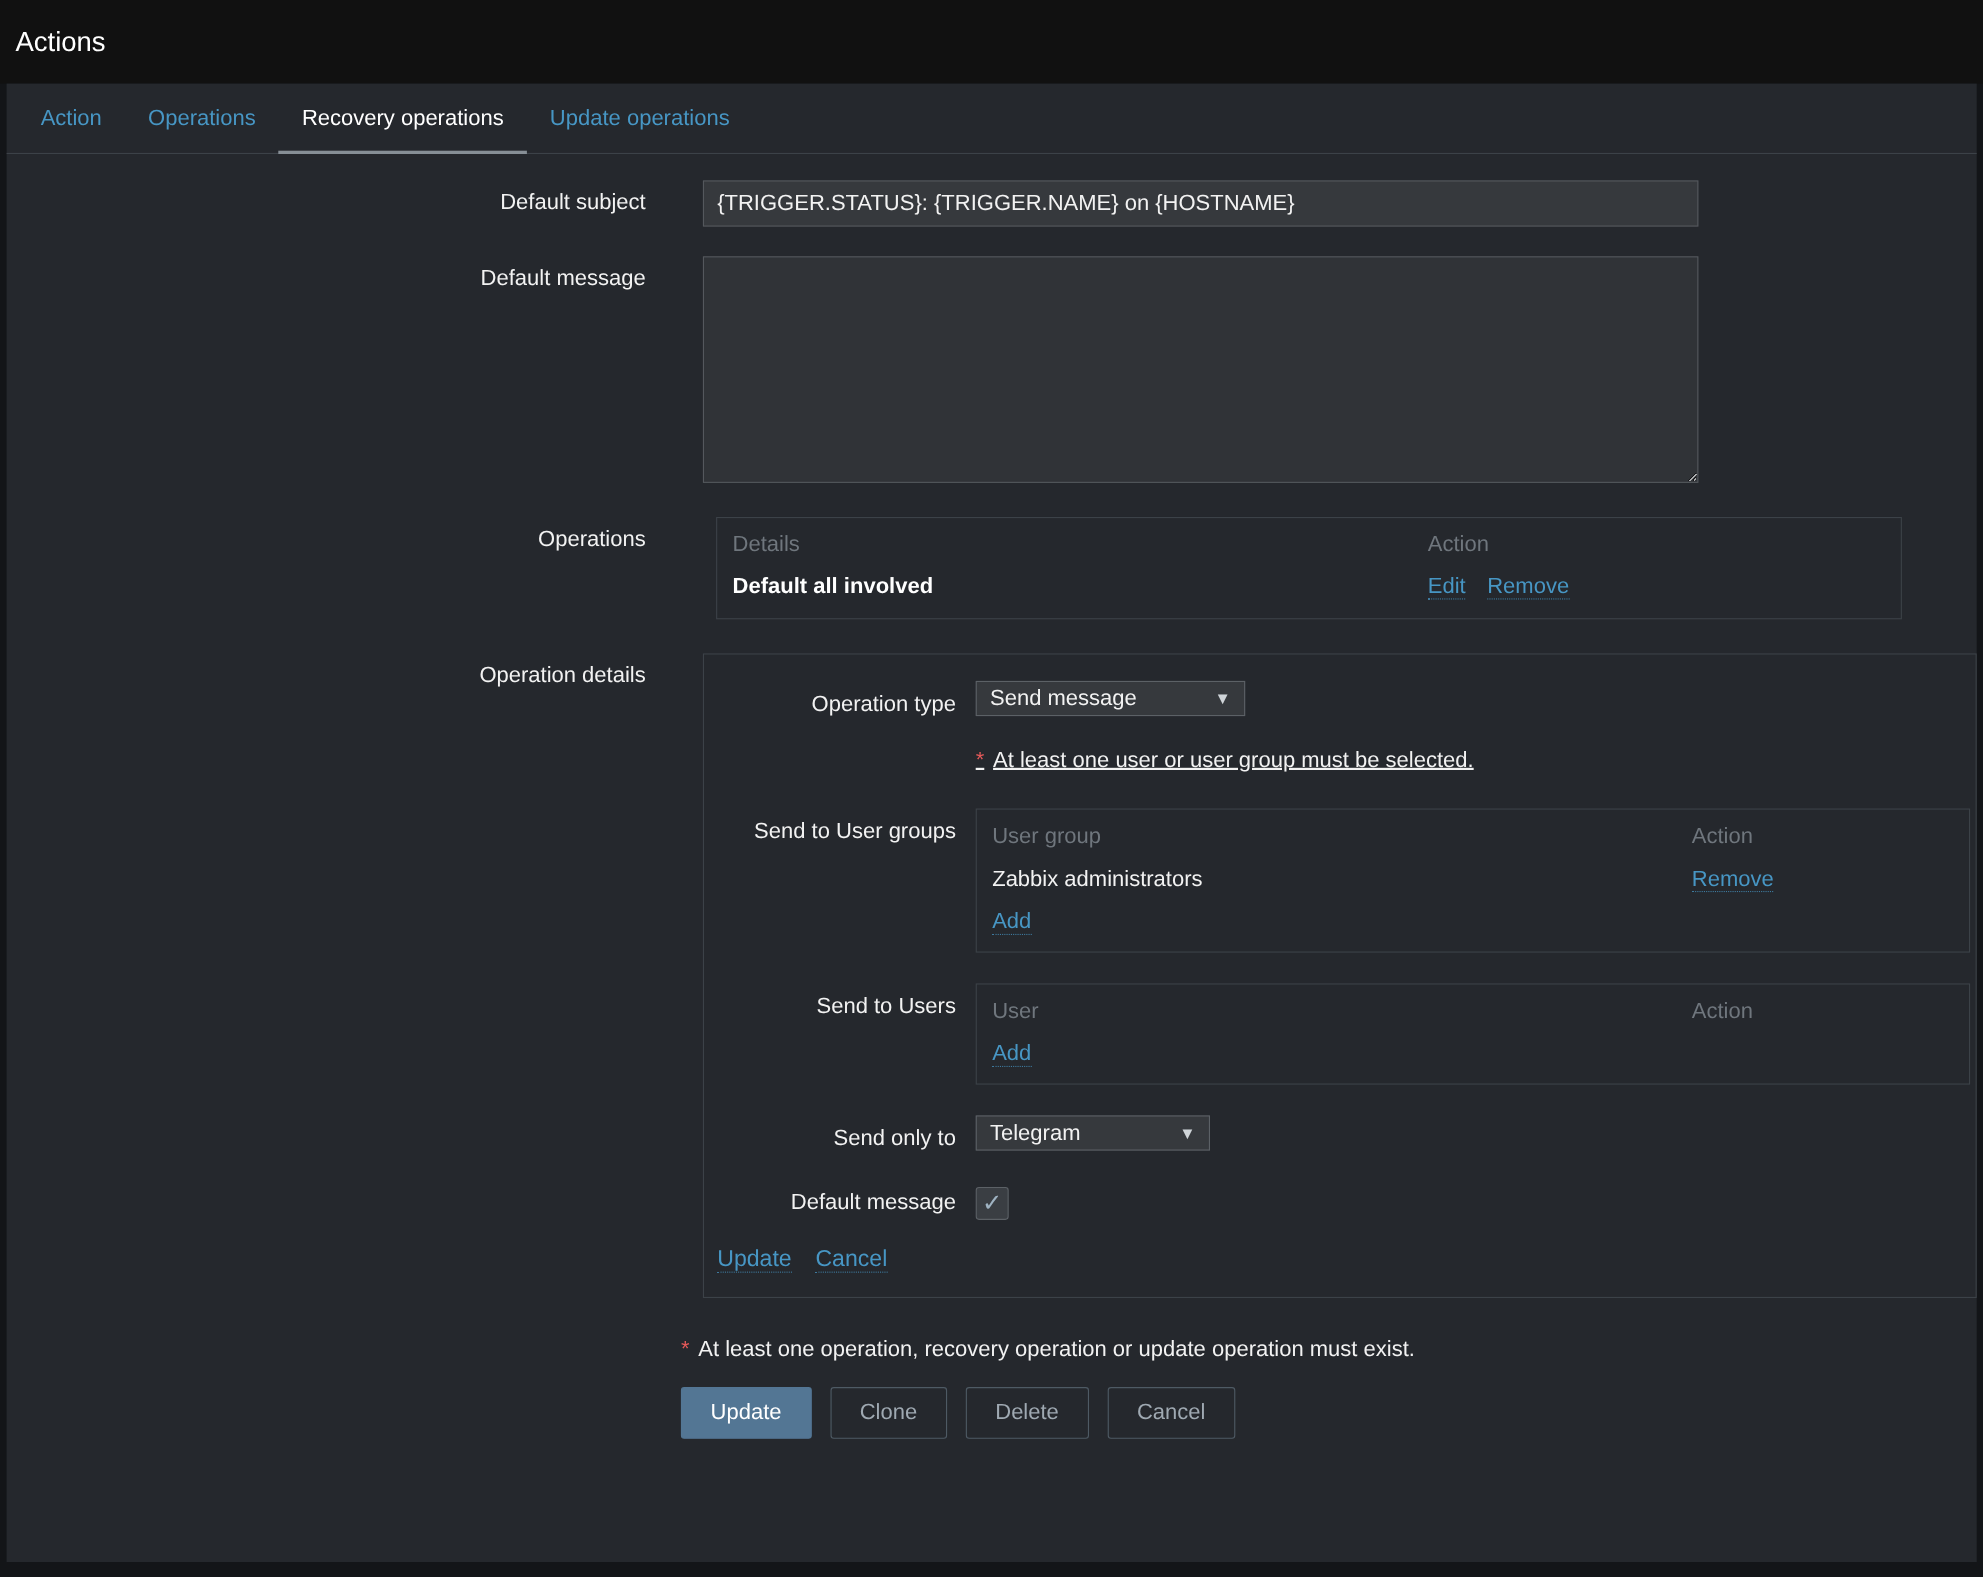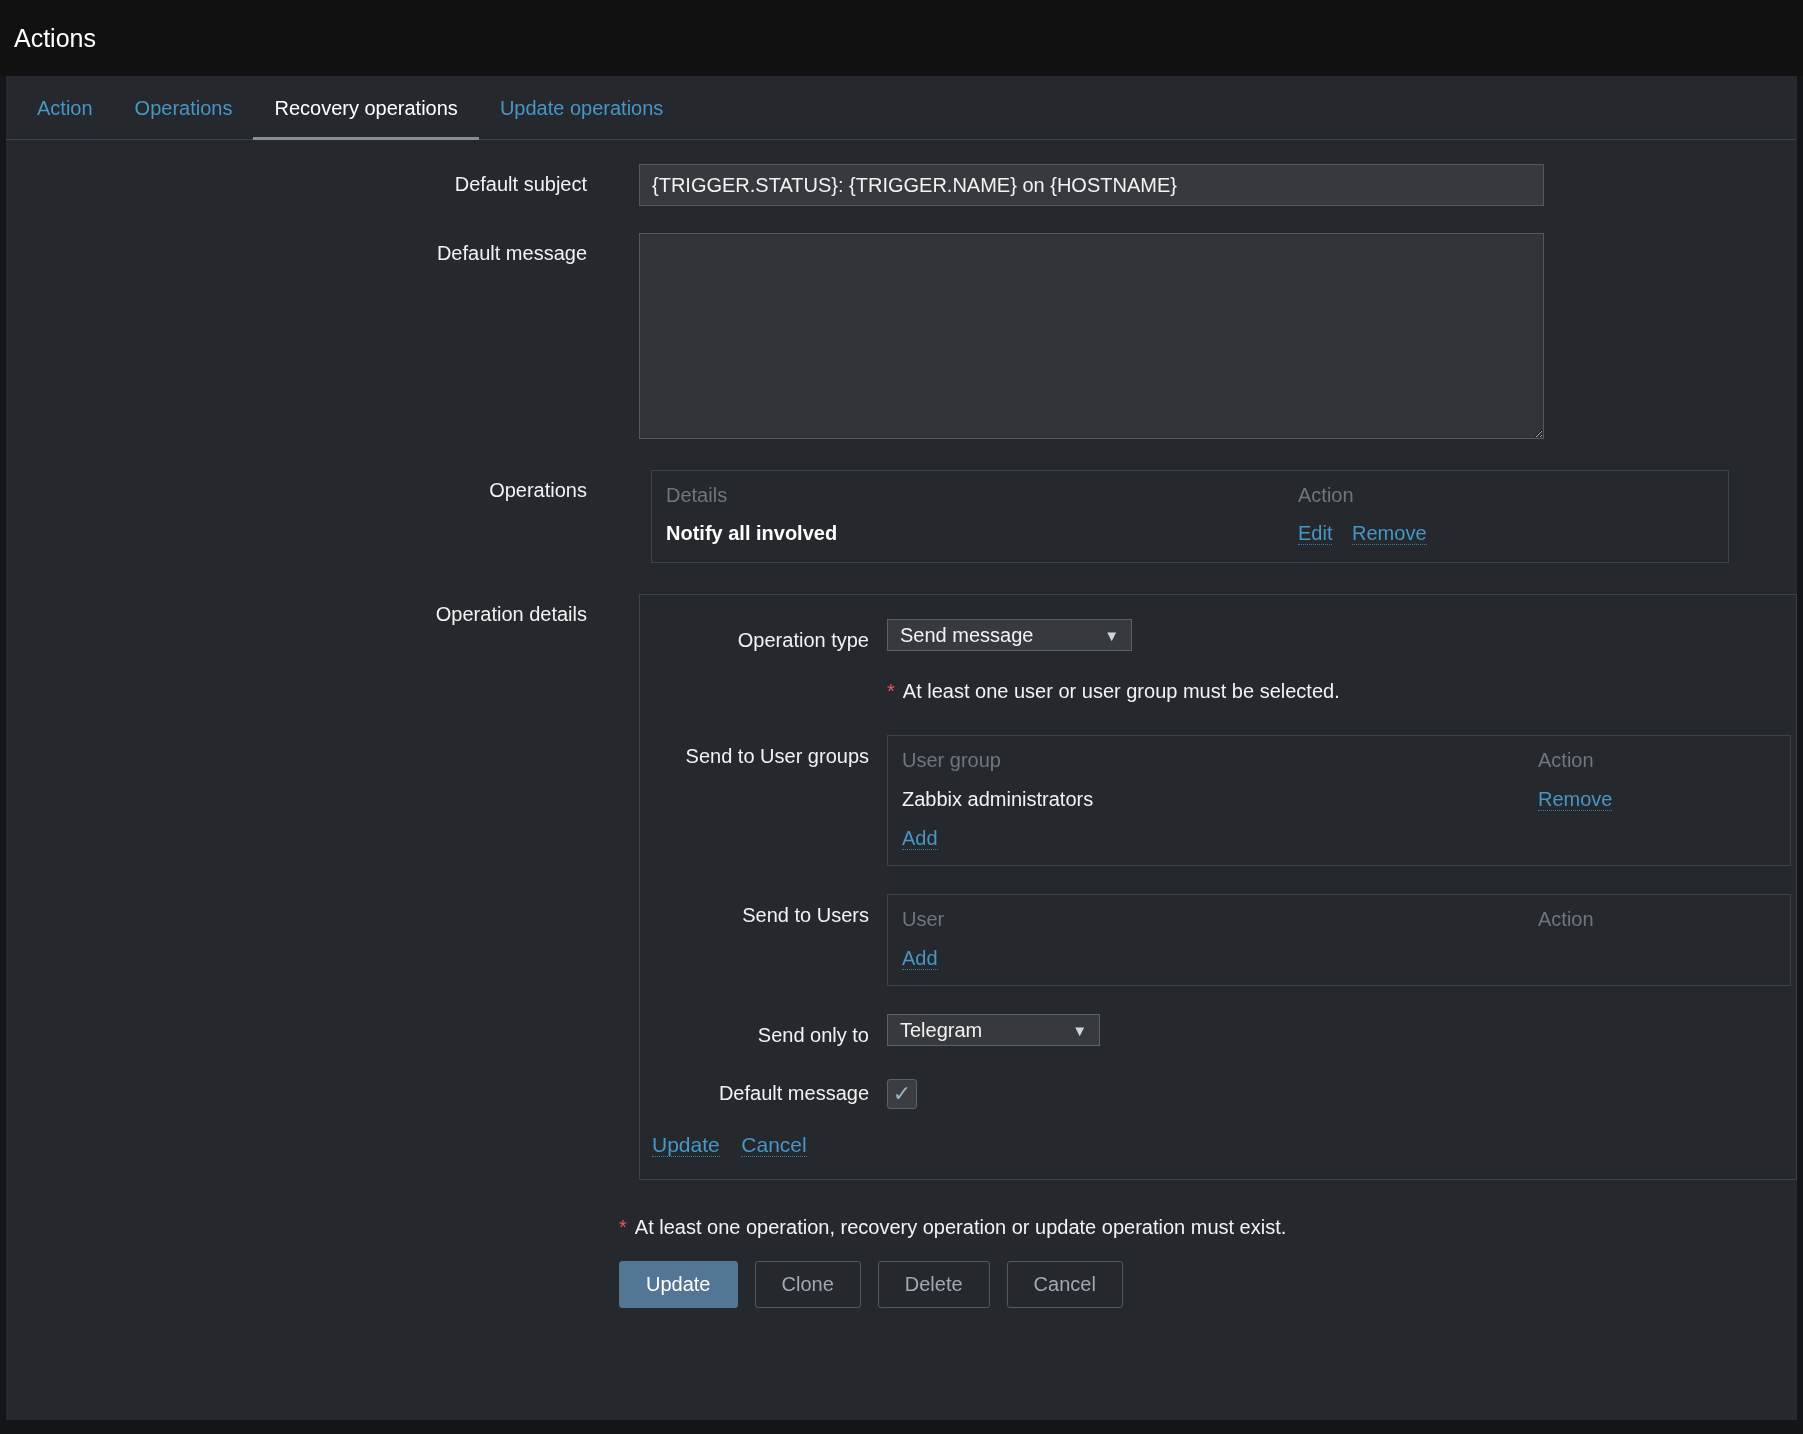--- a/index.html
+++ b/index.html
@@ -199,42 +199,42 @@
     </div>
 
     <div class="form-row mb-31">
       <div class="form-label">Operations</div>
       <div class="op-table">
         <div class="op-grid op-head">
           <span class="muted">Details</span>
           <span class="muted">Action</span>
         </div>
         <div class="op-grid">
-          <span class="strong">Notify all involved</span>
+          <span class="strong">Default all involved</span>
           <span class="links">
             <a class="link">Edit</a>
             <a class="link">Remove</a>
           </span>
         </div>
       </div>
     </div>
 
     <div class="form-row mb-36">
       <div class="form-label">Operation details</div>
       <div class="details-box">
 
         <div class="inner-row" style="margin-bottom:24px;">
           <div class="inner-label">Operation type</div>
           <div class="select" style="width:245px">
             <span>Send message</span>
             <span class="arrow">▼</span>
           </div>
         </div>
 
-        <div class="inner-row" style="margin-bottom:32px;">
+        <div class="inner-row" style="margin-bottom:32px;text-decoration:underline;">
           <div class="inner-label"></div>
           <div class="note">
             <span class="asterisk">*</span><span>At least one user or user group must be selected.</span>
           </div>
         </div>
 
         <div class="inner-row">
           <div class="inner-label">Send to User groups</div>
           <div class="sub-table">
             <div class="sub-grid">

